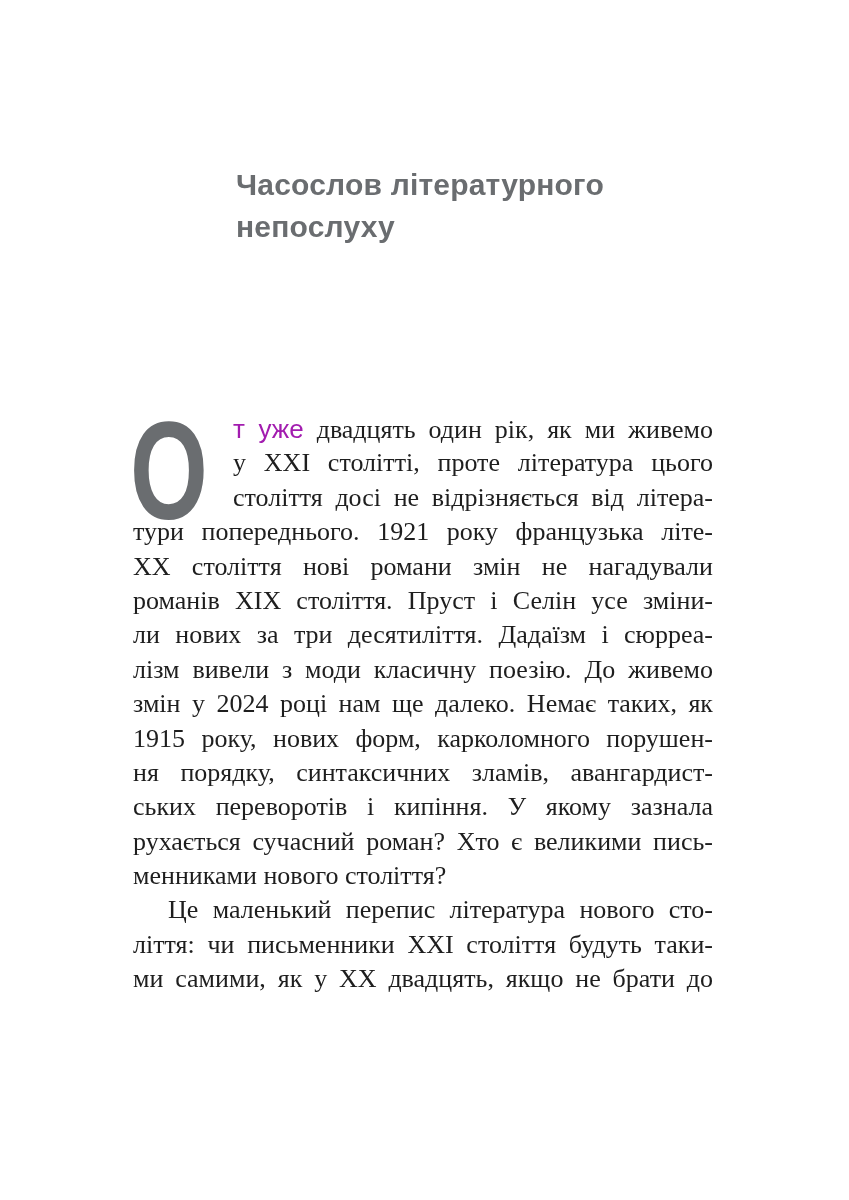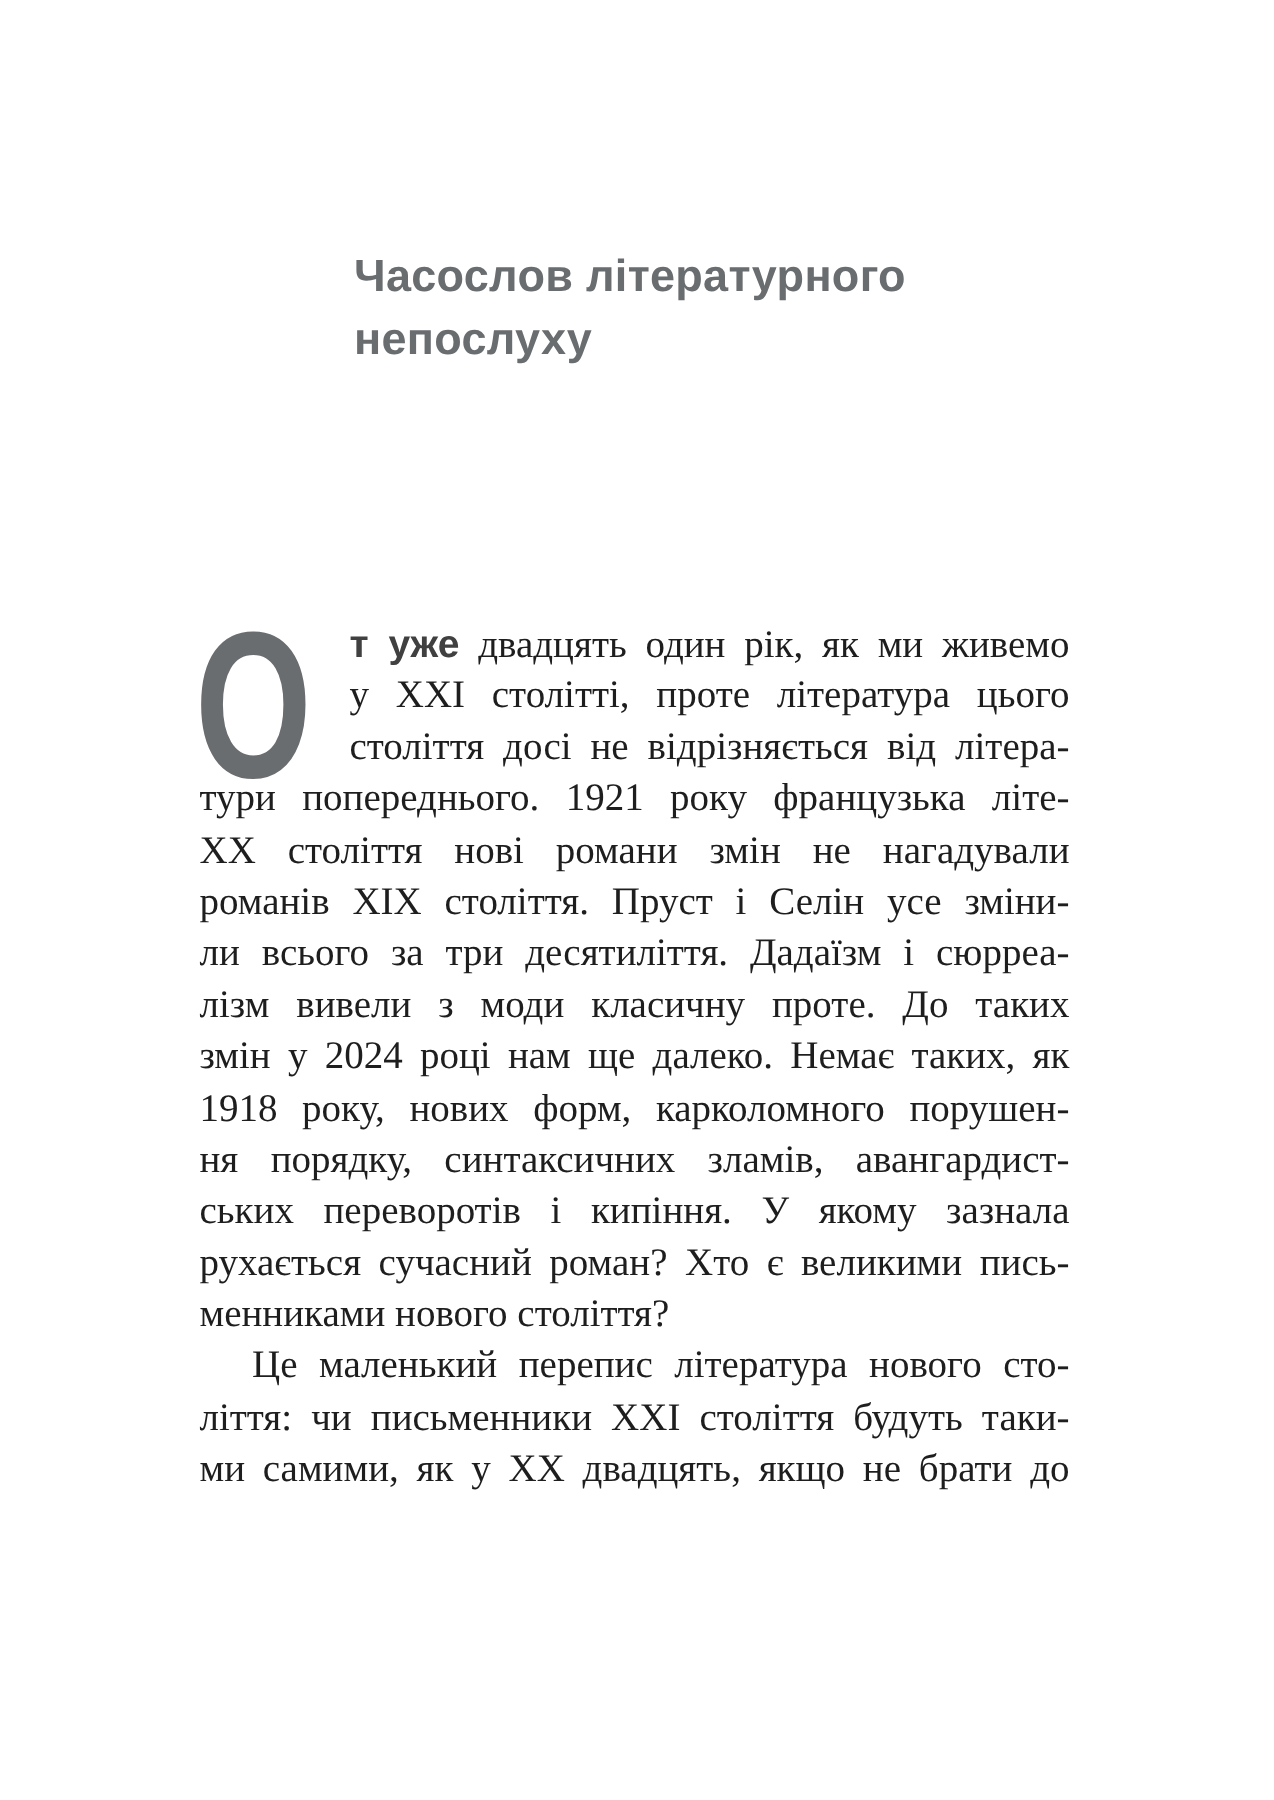--- a/index.html
+++ b/index.html
@@ -48,22 +48,22 @@
     text-align: justify;
     text-align-last: justify;
     height: 34.4px;
     overflow: visible;
   }
   .line.after-cap { margin-left: 100px; }
   .line.short { text-align: center; text-align-last: left; }
   .line.p-indent { text-indent: 35px; }
   .lead {
     font-family: "Liberation Sans", sans-serif;
-    font-weight: 700;
-    color: #404040;
+    font-weight: 400;
+    color: #a21caf;
   }
 </style>
 </head>
 <body>
 
 <div class="page">
 
   <h1 class="chapter-title">
     <div>Часослов літературного</div>
     <div>непослуху</div>
@@ -72,24 +72,24 @@
   <div class="dropcap">О</div>
 
   <div class="body-text">
     <div class="line after-cap"><span class="lead">т уже</span><span> двадцять один рік, як ми живемо</span></div>
     <div class="line after-cap">у XXI столітті, проте література цього</div>
     <div class="line after-cap">століття досі не відрізняється від літера-</div>
 
     <div class="line">тури попереднього. 1921 року французька літе-</div>
     <div class="line">XX століття нові романи змін не нагадували</div>
     <div class="line">романів XIX століття. Пруст і Селін усе зміни-</div>
-    <div class="line">ли всього за три десятиліття. Дадаїзм і сюрреа-</div>
-    <div class="line">лізм вивели з моди класичну проте. До таких</div>
+    <div class="line">ли нових за три десятиліття. Дадаїзм і сюрреа-</div>
+    <div class="line">лізм вивели з моди класичну поезію. До живемо</div>
     <div class="line">змін у 2024 році нам ще далеко. Немає таких, як</div>
-    <div class="line">1918 року, нових форм, карколомного порушен-</div>
+    <div class="line">1915 року, нових форм, карколомного порушен-</div>
     <div class="line">ня порядку, синтаксичних зламів, авангардист-</div>
     <div class="line">ських переворотів і кипіння. У якому зазнала</div>
     <div class="line">рухається сучасний роман? Хто є великими пись-</div>
 
     <div class="line short">менниками нового століття?</div>
 
     <div class="line p-indent">Це маленький перепис література нового сто-</div>
     <div class="line">ліття: чи письменники XXI століття будуть таки-</div>
     <div class="line">ми самими, як у XX двадцять, якщо не брати до</div>
   </div>

